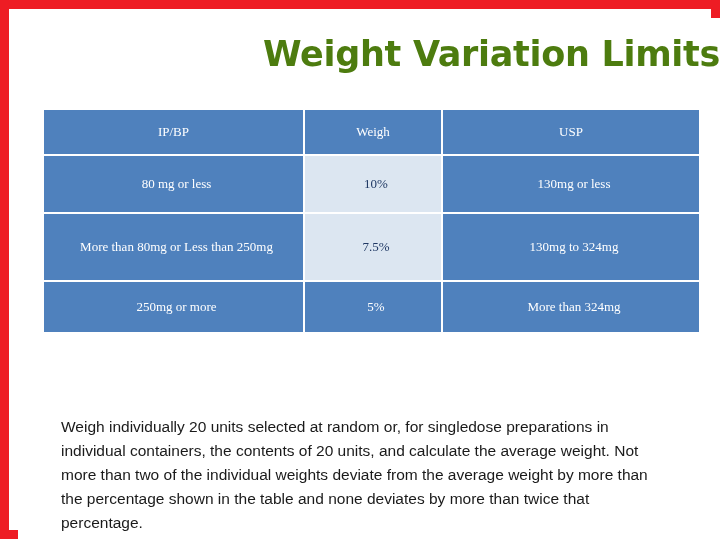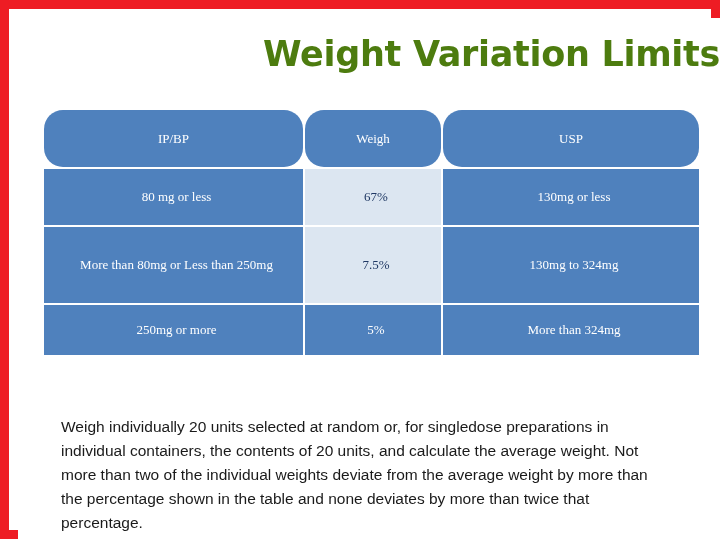--- a/index.html
+++ b/index.html
@@ -57,39 +57,38 @@
     background: #4f81bd;
     color: #ffffff;
     text-align: center;
     vertical-align: middle;
     font-size: 13px;
     font-weight: normal;
     padding: 0 6px;
     border: 0;
   }
   .wv-table th {
-    height: 57px;
-    border-radius: 19px;
+    height: 44px;
   }
   .wv-table td {
     height: 56px;
     padding-left: 12px;
   }
   .col-a { width: 259px; }
   .col-b { width: 136px; }
   .col-c { width: 256px; }
   .limit-cell {
     background: #dce6f1 !important;
     color: #1f3864 !important;
   }
   .limit-cell-dark {
     background: #4f81bd !important;
     color: #ffffff !important;
   }
-  .row-tall td { height: 76px; }
+  .row-tall td { height: 66px; }
   .row-last td { height: 50px; }
   .body-text {
     position: absolute;
     left: 43px;
     top: 365px;
     width: 610px;
     font-family: "Liberation Sans", sans-serif;
     font-size: 15.5px;
     line-height: 1.55;
     color: #1a1a1a;
@@ -114,21 +113,21 @@
       <thead>
         <tr>
           <th>IP/BP</th>
           <th>Weigh</th>
           <th>USP</th>
         </tr>
       </thead>
       <tbody>
         <tr>
           <td>80 mg or less</td>
-          <td class="limit-cell">67%</td>
+          <td class="limit-cell">10%</td>
           <td>130mg or less</td>
         </tr>
         <tr class="row-tall">
           <td>More than 80mg or Less than 250mg</td>
           <td class="limit-cell">7.5%</td>
           <td>130mg to 324mg</td>
         </tr>
         <tr class="row-last">
           <td>250mg or more</td>
           <td class="limit-cell-dark">5%</td>

